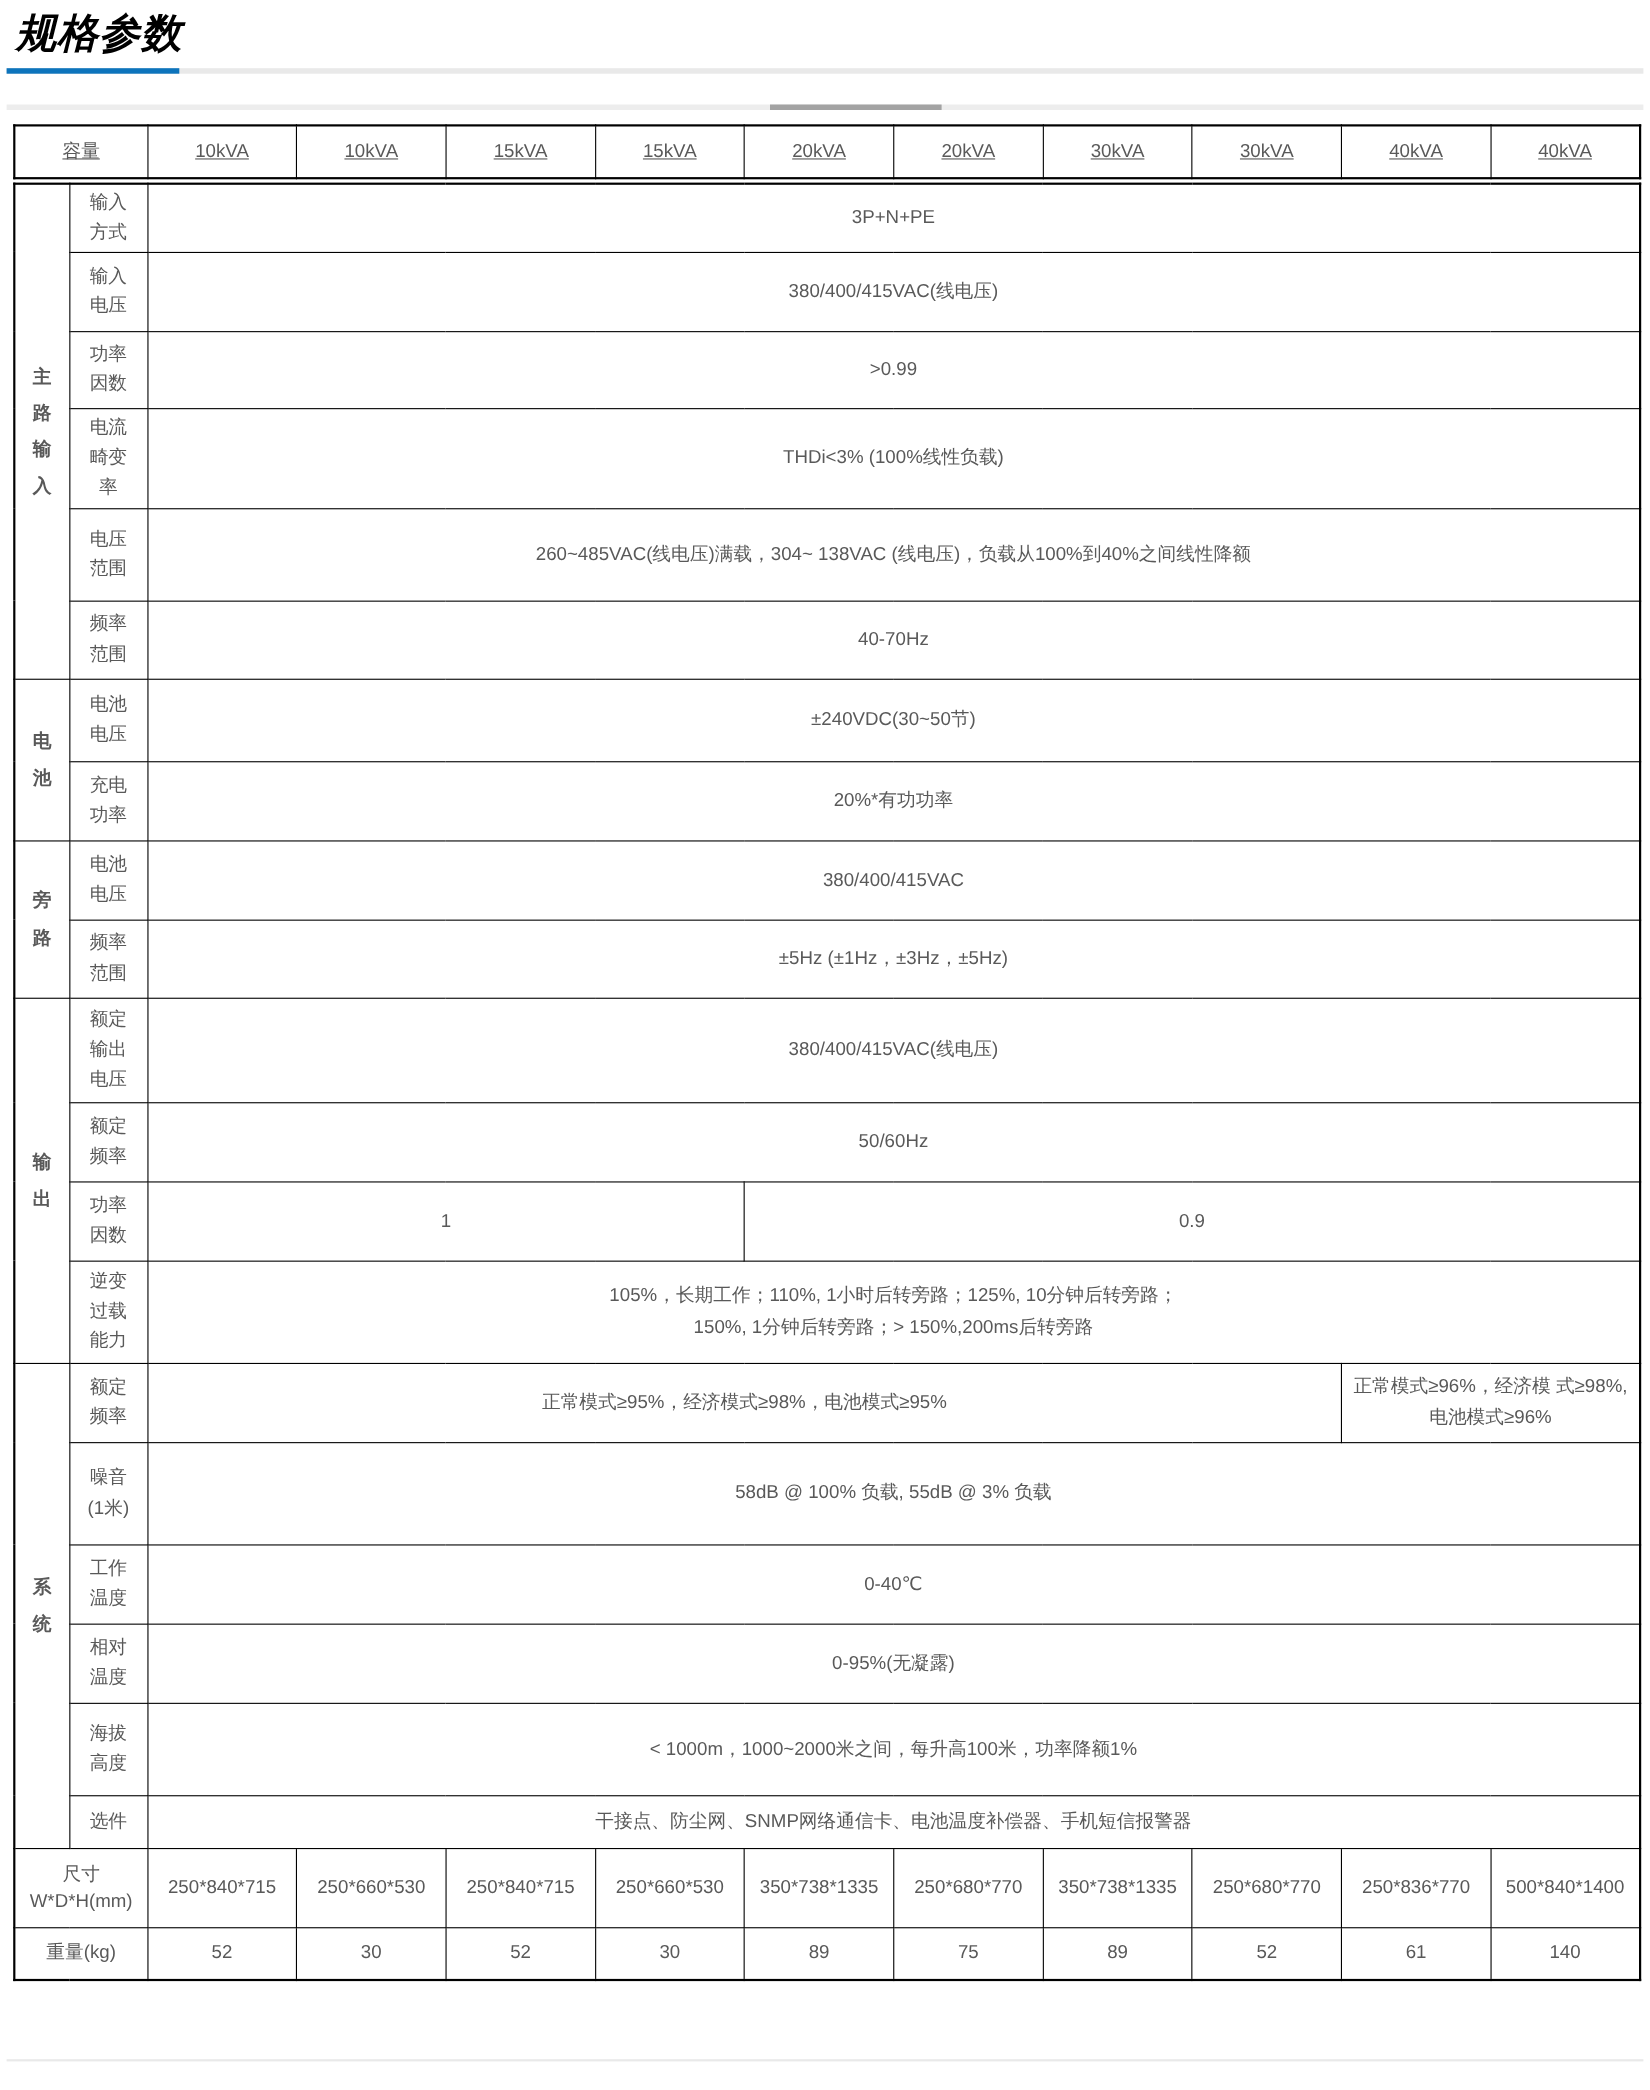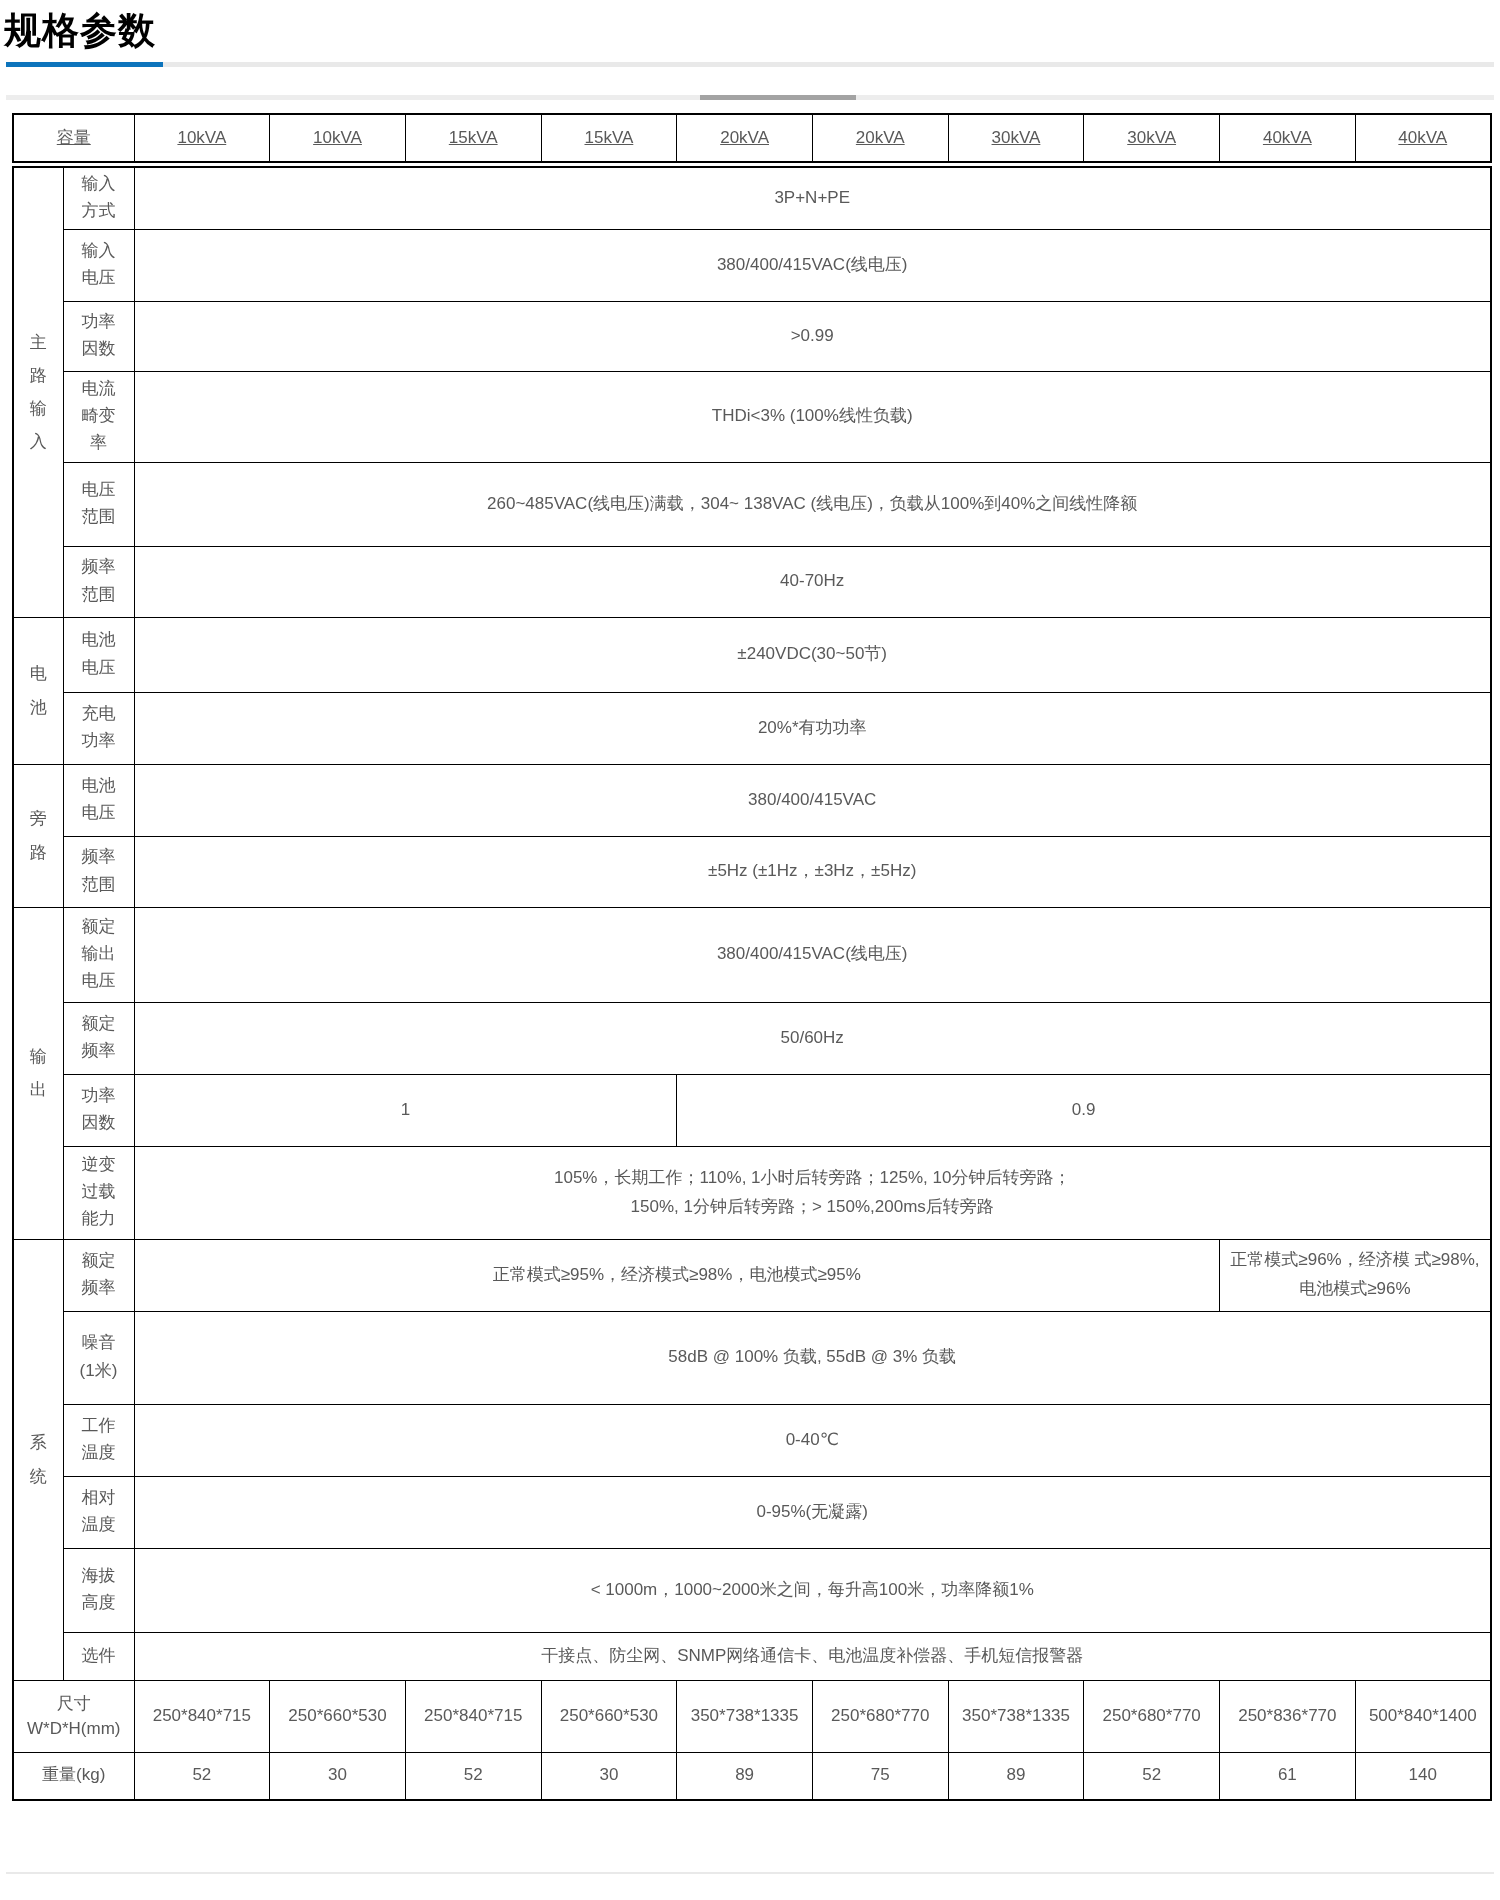--- a/index.html
+++ b/index.html
@@ -8,37 +8,37 @@
     --body-text:#595959;
     --border:#000000;
     --accent-blue:#0d74bc;
     --line-gray:#e9e9e9;
     --thumb:#a3a3a3;
     --track:#ededed;
   }
   html,body{margin:0;padding:0;background:#ffffff;}
   body{font-family:"Liberation Sans","DejaVu Sans",sans-serif;}
   .page{position:relative;width:1500px;height:1900px;background:#ffffff;overflow:hidden;}
-  .title{position:absolute;left:4px;top:6px;font-size:37px;font-weight:bold;color:#000;letter-spacing:1px;}
+  .title{position:absolute;left:14px;top:6px;font-size:37px;font-weight:bold;color:#000;letter-spacing:1px;font-style:italic;}
   .title-underline-track{position:absolute;left:6px;top:62px;width:1488px;height:5px;background:var(--line-gray);}
   .title-underline-accent{position:absolute;left:6px;top:62px;width:157px;height:5px;background:var(--accent-blue);}
   .hscroll-track{position:absolute;left:6px;top:95px;width:1488px;height:5px;background:var(--track);}
   .hscroll-thumb{position:absolute;left:700px;top:95px;width:156px;height:5px;background:var(--thumb);}
   .bottom-line{position:absolute;left:6px;top:1872px;width:1488px;height:2px;background:var(--line-gray);}
 
   table.tbl{border-collapse:collapse;table-layout:fixed;width:1478px;background:#fff;}
   table.tbl td{border:1px solid var(--border);text-align:center;vertical-align:middle;
                color:var(--body-text);font-size:17px;line-height:1.7;overflow:hidden;padding:0 2px;}
   .tbl-wrap{position:absolute;left:12px;top:113px;}
   table.head-tbl{border:2px solid var(--border);}
   table.head-tbl td{height:52px;}
   table.head-tbl tr.hdr td{background:var(--header-bg);color:var(--header-text);font-size:18px;}
   table.head-tbl tr.cap td{height:46px;text-decoration:underline;}
   table.body-tbl{border:2px solid var(--border);margin-top:3px;}
-  .vtext{display:inline-block;width:1.1em;word-break:break-all;line-height:1.95;}
+  .vtext{display:inline-block;width:1.1em;word-break:break-all;line-height:1.95;font-weight:bold;}
   .ptext{display:inline-block;width:2.25em;word-break:break-all;line-height:1.6;}
   .two-line{line-height:2.15;}
   .eff-right{line-height:1.6;padding:0 8px;}
   .dim-label span{display:block;line-height:1.5;}
 </style>
 </head>
 <body>
 
 <div class="page">
 

